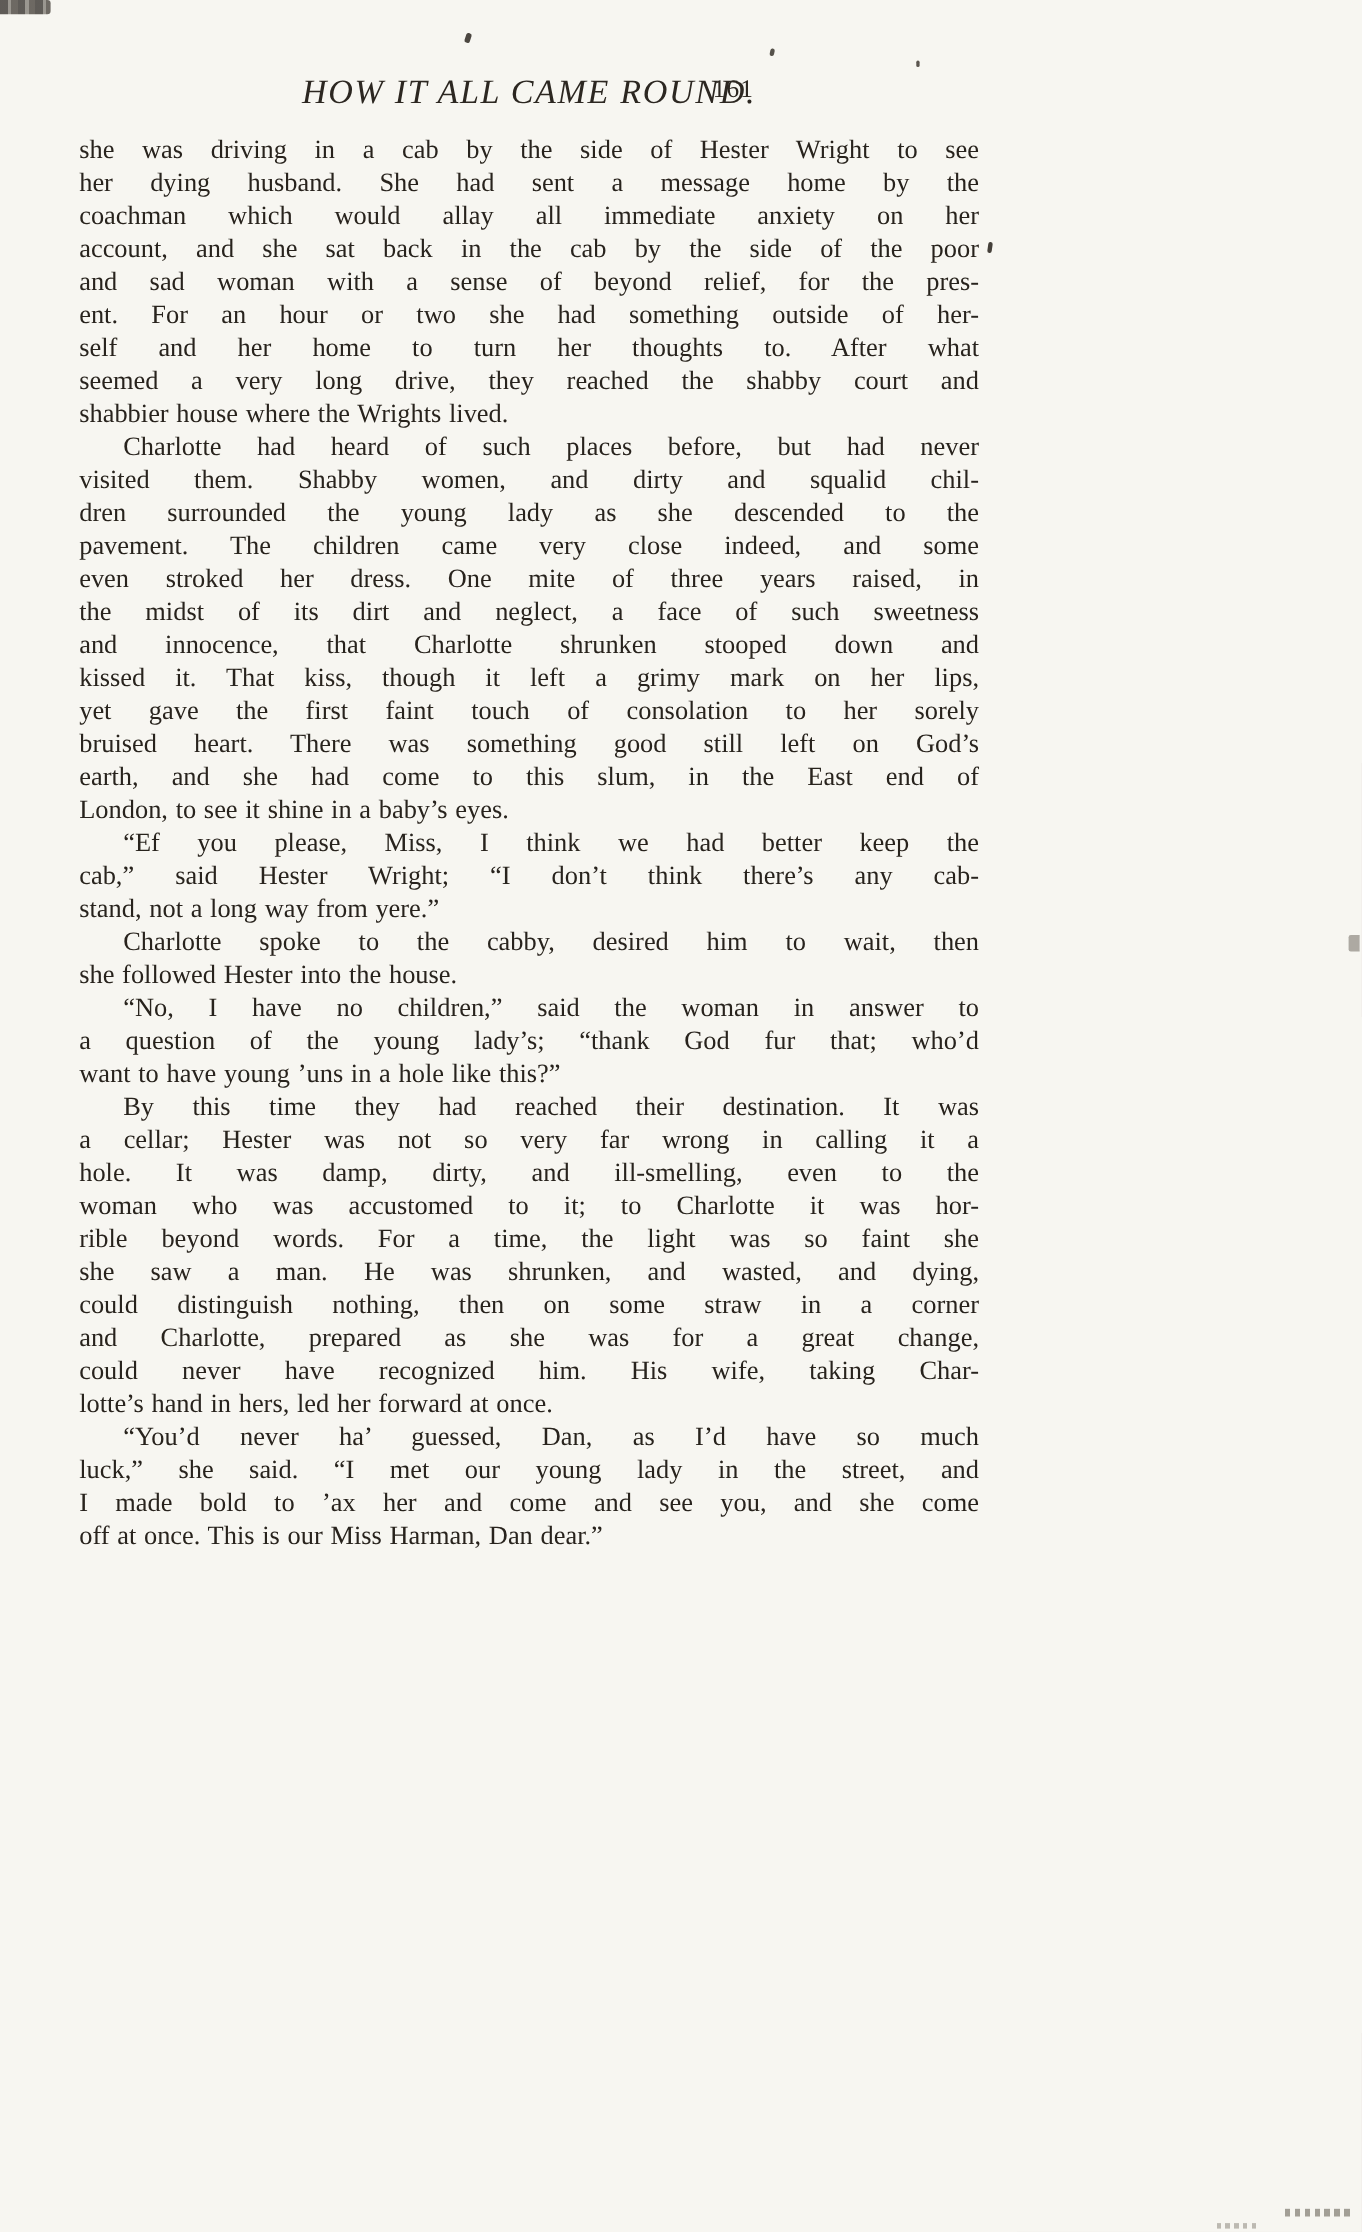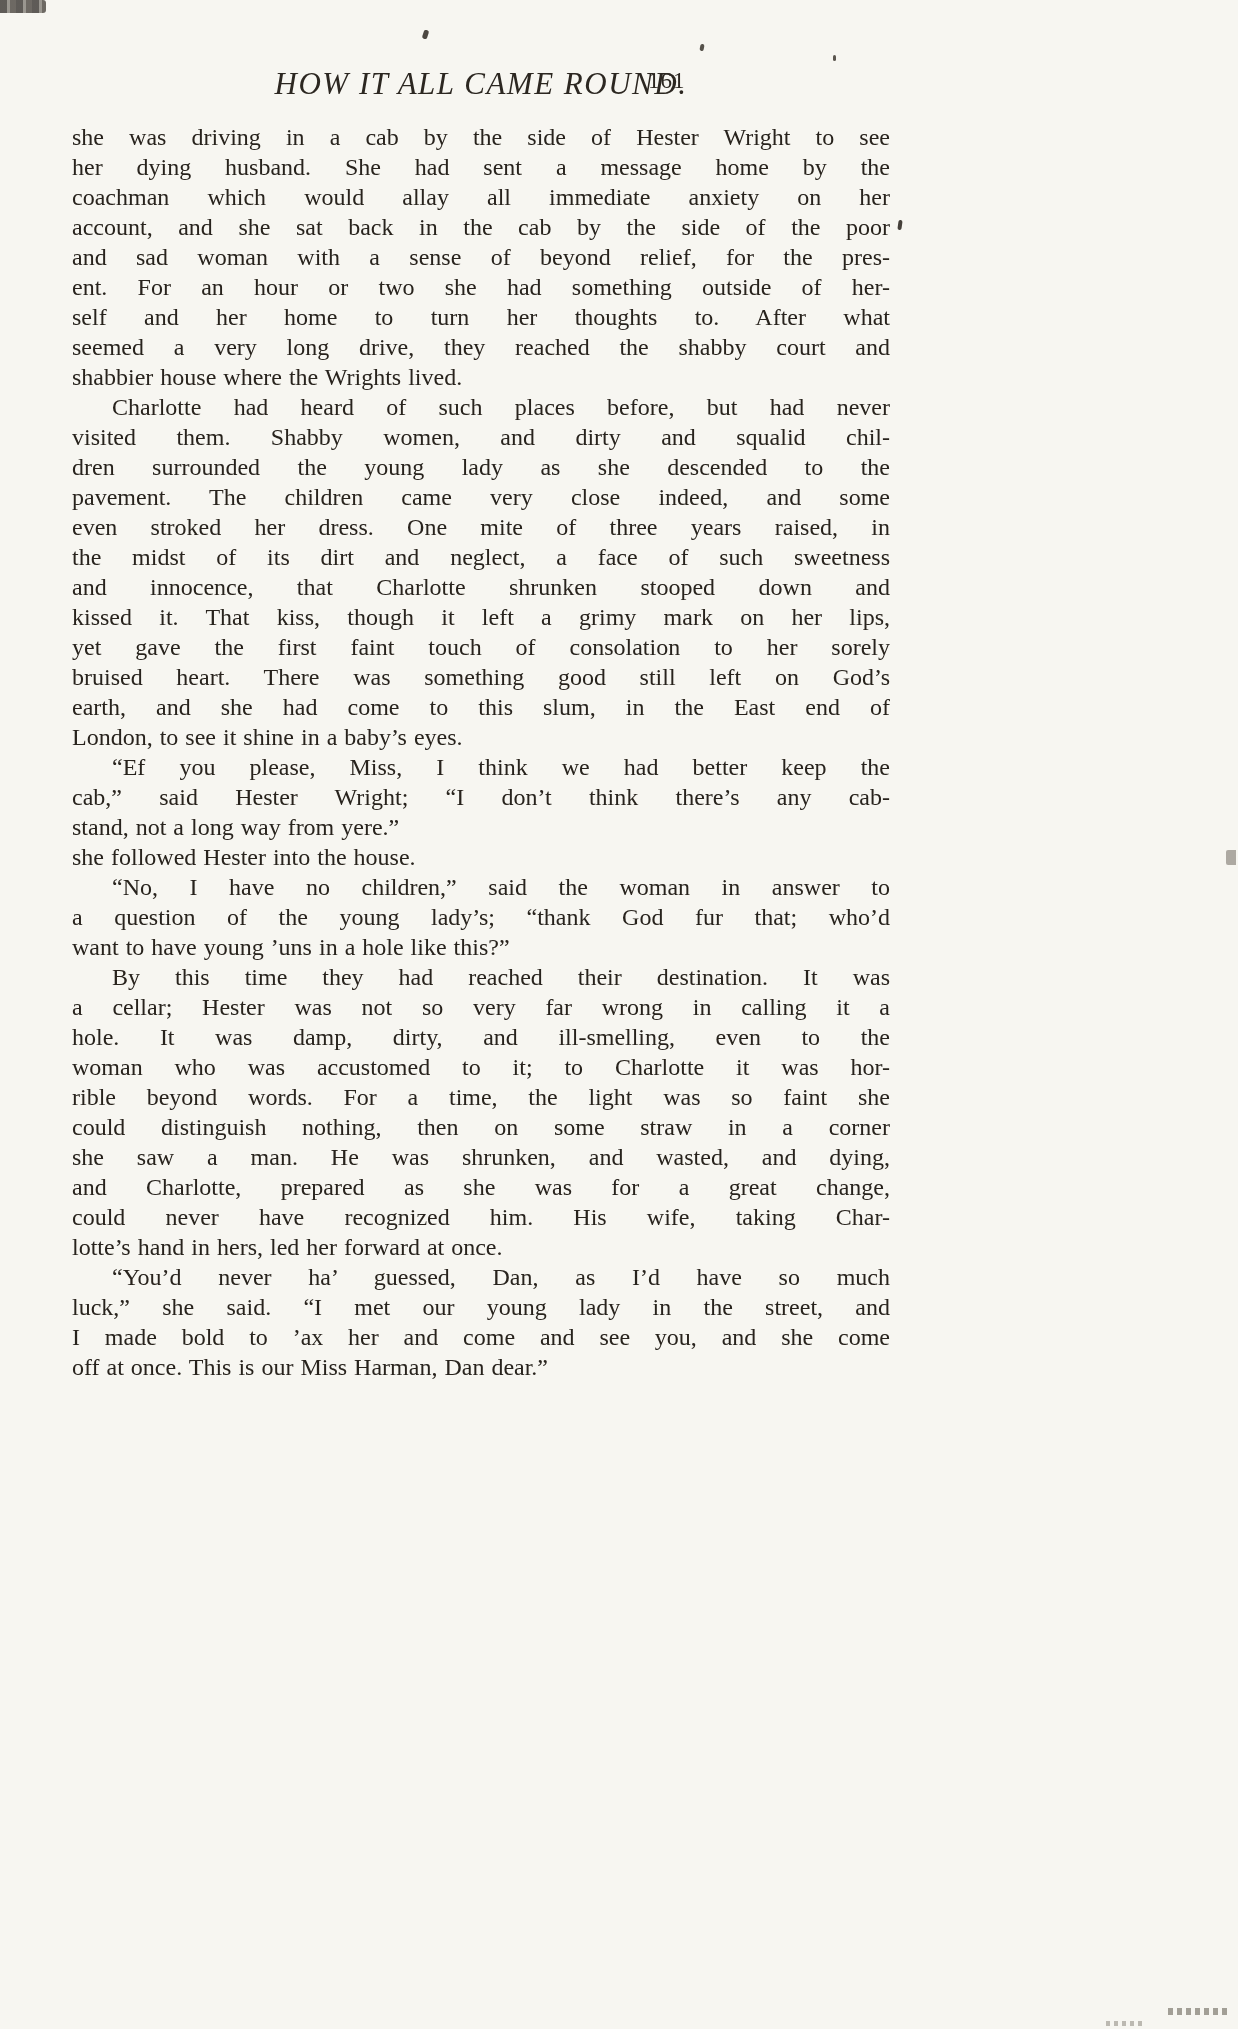--- a/index.html
+++ b/index.html
@@ -137,35 +137,36 @@
         <span class="line">bruised heart.  There was something good still left on God’s</span>
         <span class="line">earth, and she had come to this slum, in the East end of</span>
         <span class="line last">London, to see it shine in a baby’s eyes.</span>
       </p>
       <p class="paragraph">
         <span class="line indent">“Ef you please, Miss, I think we had better keep the</span>
         <span class="line">cab,” said Hester Wright; “I don’t think there’s any cab-</span>
         <span class="line last">stand, not a long way from yere.”</span>
       </p>
       <p class="paragraph">
+        <span class="line indent">Charlotte spoke to the cabby, desired him to wait, then</span>
         <span class="line last">she followed Hester into the house.</span>
       </p>
       <p class="paragraph">
         <span class="line indent">“No, I have no children,” said the woman in answer to</span>
         <span class="line">a question of the young lady’s; “thank God fur that; who’d</span>
         <span class="line last">want to have young ’uns in a hole like this?”</span>
       </p>
       <p class="paragraph">
         <span class="line indent">By this time they had reached their destination.  It was</span>
         <span class="line">a cellar; Hester was not so very far wrong in calling it a</span>
         <span class="line">hole.  It was damp, dirty, and ill-smelling, even to the</span>
         <span class="line">woman who was accustomed to it; to Charlotte it was hor-</span>
         <span class="line">rible beyond words.  For a time, the light was so faint she</span>
+        <span class="line">she saw a man.  He was shrunken, and wasted, and dying,</span>
         <span class="line">could distinguish nothing, then on some straw in a corner</span>
-        <span class="line">she saw a man.  He was shrunken, and wasted, and dying,</span>
         <span class="line">and Charlotte, prepared as she was for a great change,</span>
         <span class="line">could never have recognized him.  His wife, taking Char-</span>
         <span class="line last">lotte’s hand in hers, led her forward at once.</span>
       </p>
       <p class="paragraph">
         <span class="line indent">“You’d never ha’ guessed, Dan, as I’d have so much</span>
         <span class="line">luck,” she said.  “I met our young lady in the street, and</span>
         <span class="line">I made bold to ’ax her and come and see you, and she come</span>
         <span class="line last">off at once.  This is our Miss Harman, Dan dear.”</span>
       </p>

